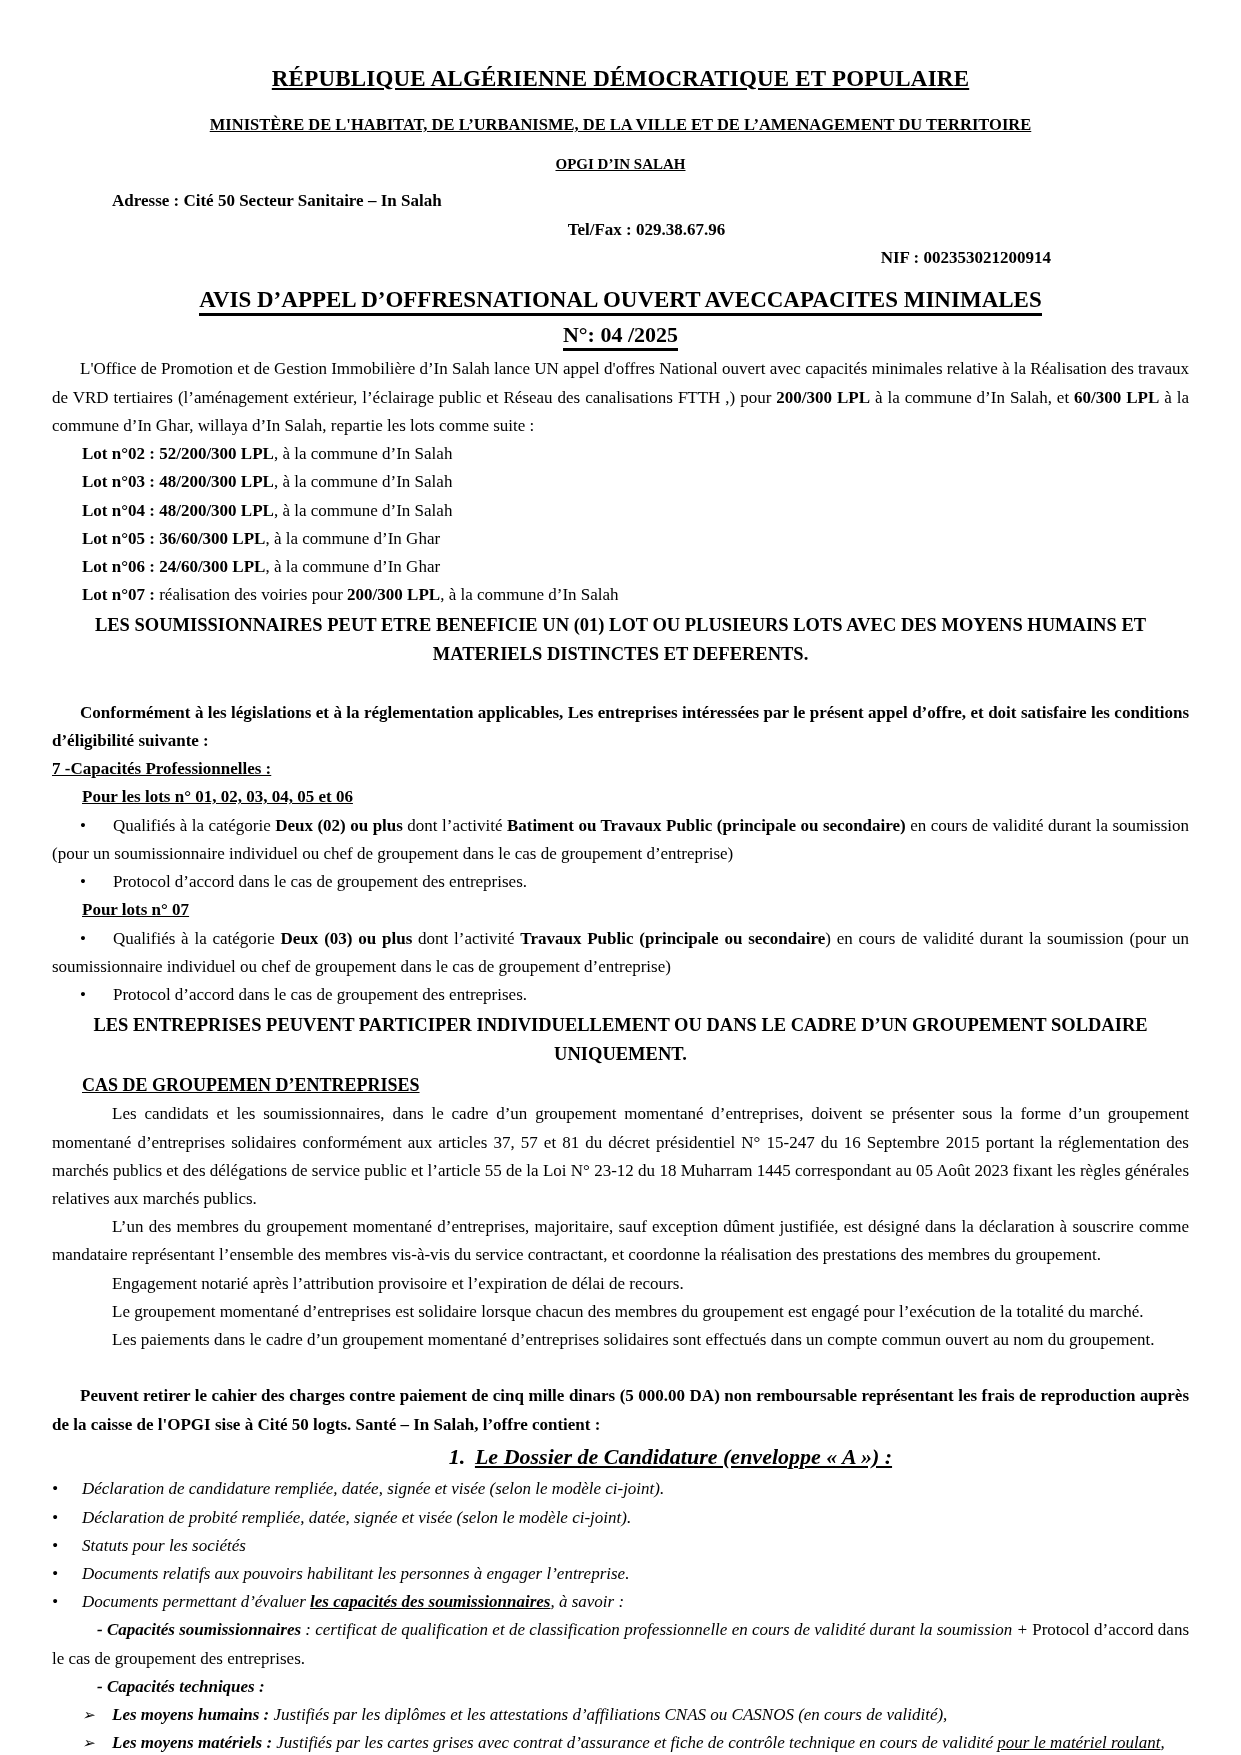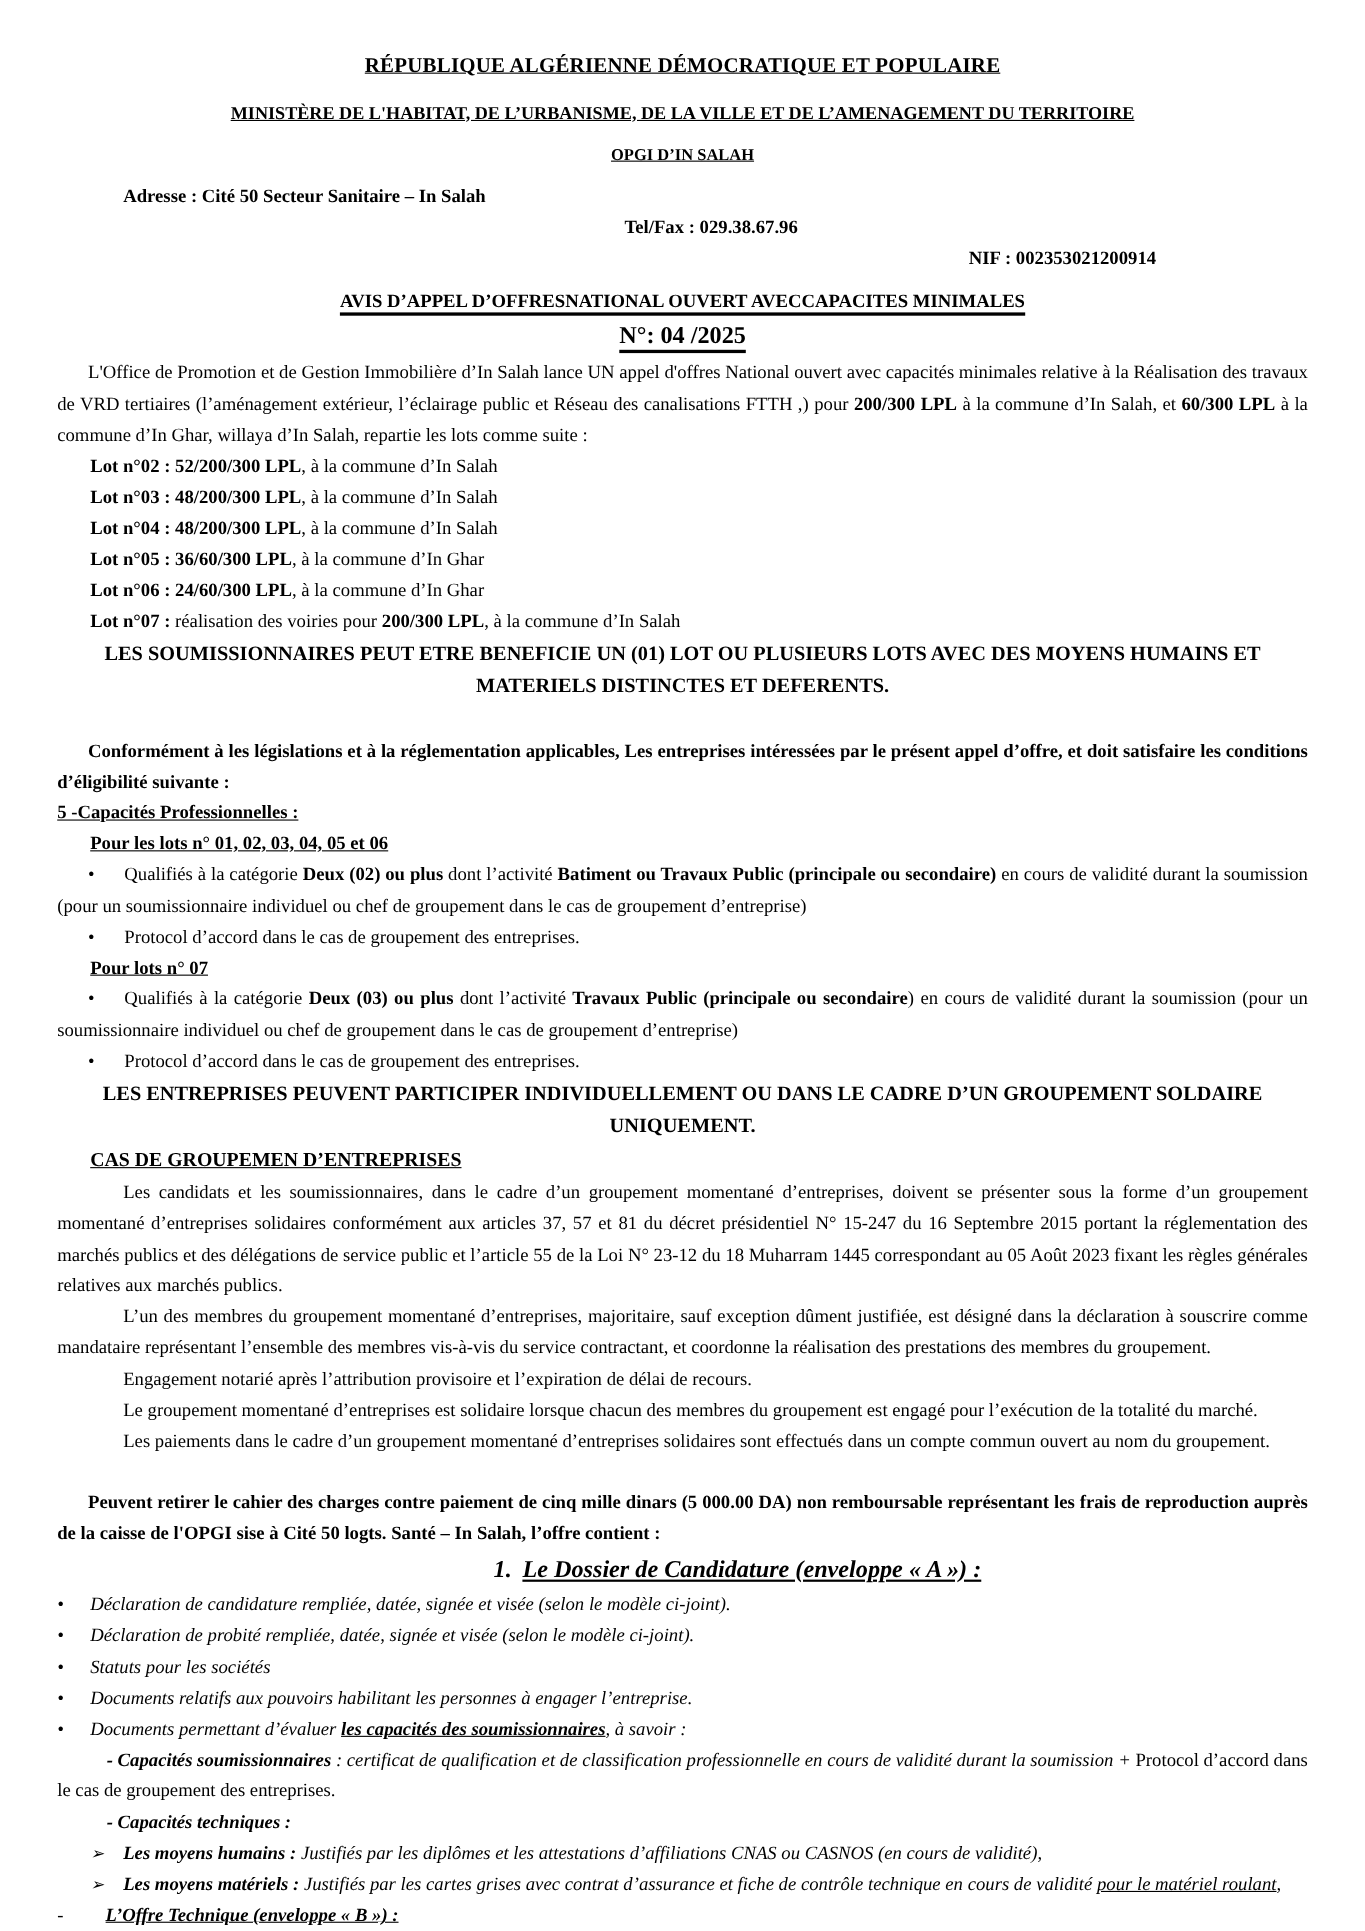--- a/index.html
+++ b/index.html
@@ -13,28 +13,28 @@
     line-height: 1.66;
     color: #000;
     display: flex;
     flex-direction: column;
   }
   .center { text-align: center; }
   .just { text-align: justify; }
   .b { font-weight: bold; }
   .i { font-style: italic; }
   .u { text-decoration: underline; }
-  .republic { font-size: 19px; font-weight: bold; text-decoration: underline; margin: 0 0 13px 0; letter-spacing: .2px; }
+  .republic { font-size: 23px; font-weight: bold; text-decoration: underline; margin: 16px 0 13px 0; letter-spacing: .2px; }
   .ministry { font-size: 16.5px; font-weight: bold; text-decoration: underline; margin: 0 0 13px 0; }
   .office   { font-size: 15px; font-weight: bold; text-decoration: underline; margin: 0 0 11px 0; }
   .addr-row { display: flex; font-weight: bold; font-size: 17px; margin: 0 0 14px 0; padding: 0 8px 0 60px; flex-direction: column; }
   .addr-row .a1 { flex: 1.35; text-align: left; }
   .addr-row .a2 { flex: 1; text-align: center; }
   .addr-row .a3 { flex: 1; text-align: right; padding-right: 130px; }
-  .main-title { font-size: 17px; font-weight: bold; margin: 0; line-height: 1.25; }
+  .main-title { font-size: 23px; font-weight: bold; margin: 0; line-height: 1.25; }
   .main-title span { border-bottom: 3px solid #000; padding-bottom: 1px; }
   .tender-no { font-size: 22px; font-weight: bold; margin: 6px 0 6px 0; line-height: 1.3; }
   .tender-no span { border-bottom: 3px solid #000; padding-bottom: 1px; }
   p { margin: 0; }
   .ind28 { text-indent: 28px; }
   .ind45 { text-indent: 45px; }
   .ind60 { text-indent: 60px; }
   .lot { padding-left: 30px; }
   .bullet-p { text-indent: 28px; }
   .blt { display: inline-block; width: 33px; text-indent: 0; }
@@ -73,21 +73,21 @@
   <p class="lot"><b>Lot n°04 : 48/200/300 LPL</b><span>, à la commune d’In Salah</span></p>
   <p class="lot"><b>Lot n°05 : 36/60/300 LPL</b><span>, à la commune d’In Ghar</span></p>
   <p class="lot"><b>Lot n°06 : 24/60/300 LPL</b><span>, à la commune d’In Ghar</span></p>
   <p class="lot"><b>Lot n°07 : </b><span>réalisation des voiries pour </span><b>200/300 LPL</b><span>, à la commune d’In Salah</span></p>
 
   <p class="banner center">LES SOUMISSIONNAIRES PEUT ETRE BENEFICIE UN (01) LOT OU PLUSIEURS LOTS AVEC DES MOYENS HUMAINS ET MATERIELS DISTINCTES ET DEFERENTS.</p>
 
   <div class="gap-lg"></div>
 
   <p class="just ind28 b">Conformément à les législations et à la réglementation applicables, Les entreprises intéressées par le présent appel d’offre, et doit satisfaire les conditions d’éligibilité suivante :</p>
-  <p class="sec-head"><span class="u">5 -Capacités Professionnelles :</span></p>
+  <p class="sec-head"><span class="u">7 -Capacités Professionnelles :</span></p>
   <p class="sec-head-ind"><span class="u">Pour les lots n° 01, 02, 03, 04, 05 et 06</span></p>
 
   <p class="just bullet-p"><span class="blt">•</span><span>Qualifiés à la catégorie </span><b>Deux (02) ou plus </b><span>dont l’activité </span><b>Batiment ou Travaux Public (principale ou secondaire)</b><span> en cours de validité durant la soumission (pour un soumissionnaire individuel ou chef de groupement dans le cas de groupement d’entreprise)</span></p>
   <p class="just bullet-p"><span class="blt">•</span><span>Protocol d’accord dans le cas de groupement des entreprises.</span></p>
 
   <p class="sec-head-ind"><span class="u">Pour lots n° 07</span></p>
 
   <p class="just bullet-p"><span class="blt">•</span><span>Qualifiés à la catégorie </span><b>Deux (03) ou plus </b><span>dont l’activité  </span><b>Travaux Public (principale ou secondaire</b><span>) en cours de validité durant la soumission (pour un soumissionnaire individuel ou chef de groupement dans le cas de groupement d’entreprise)</span></p>
   <p class="just bullet-p"><span class="blt">•</span><span>Protocol d’accord dans le cas de groupement des entreprises.</span></p>
 

